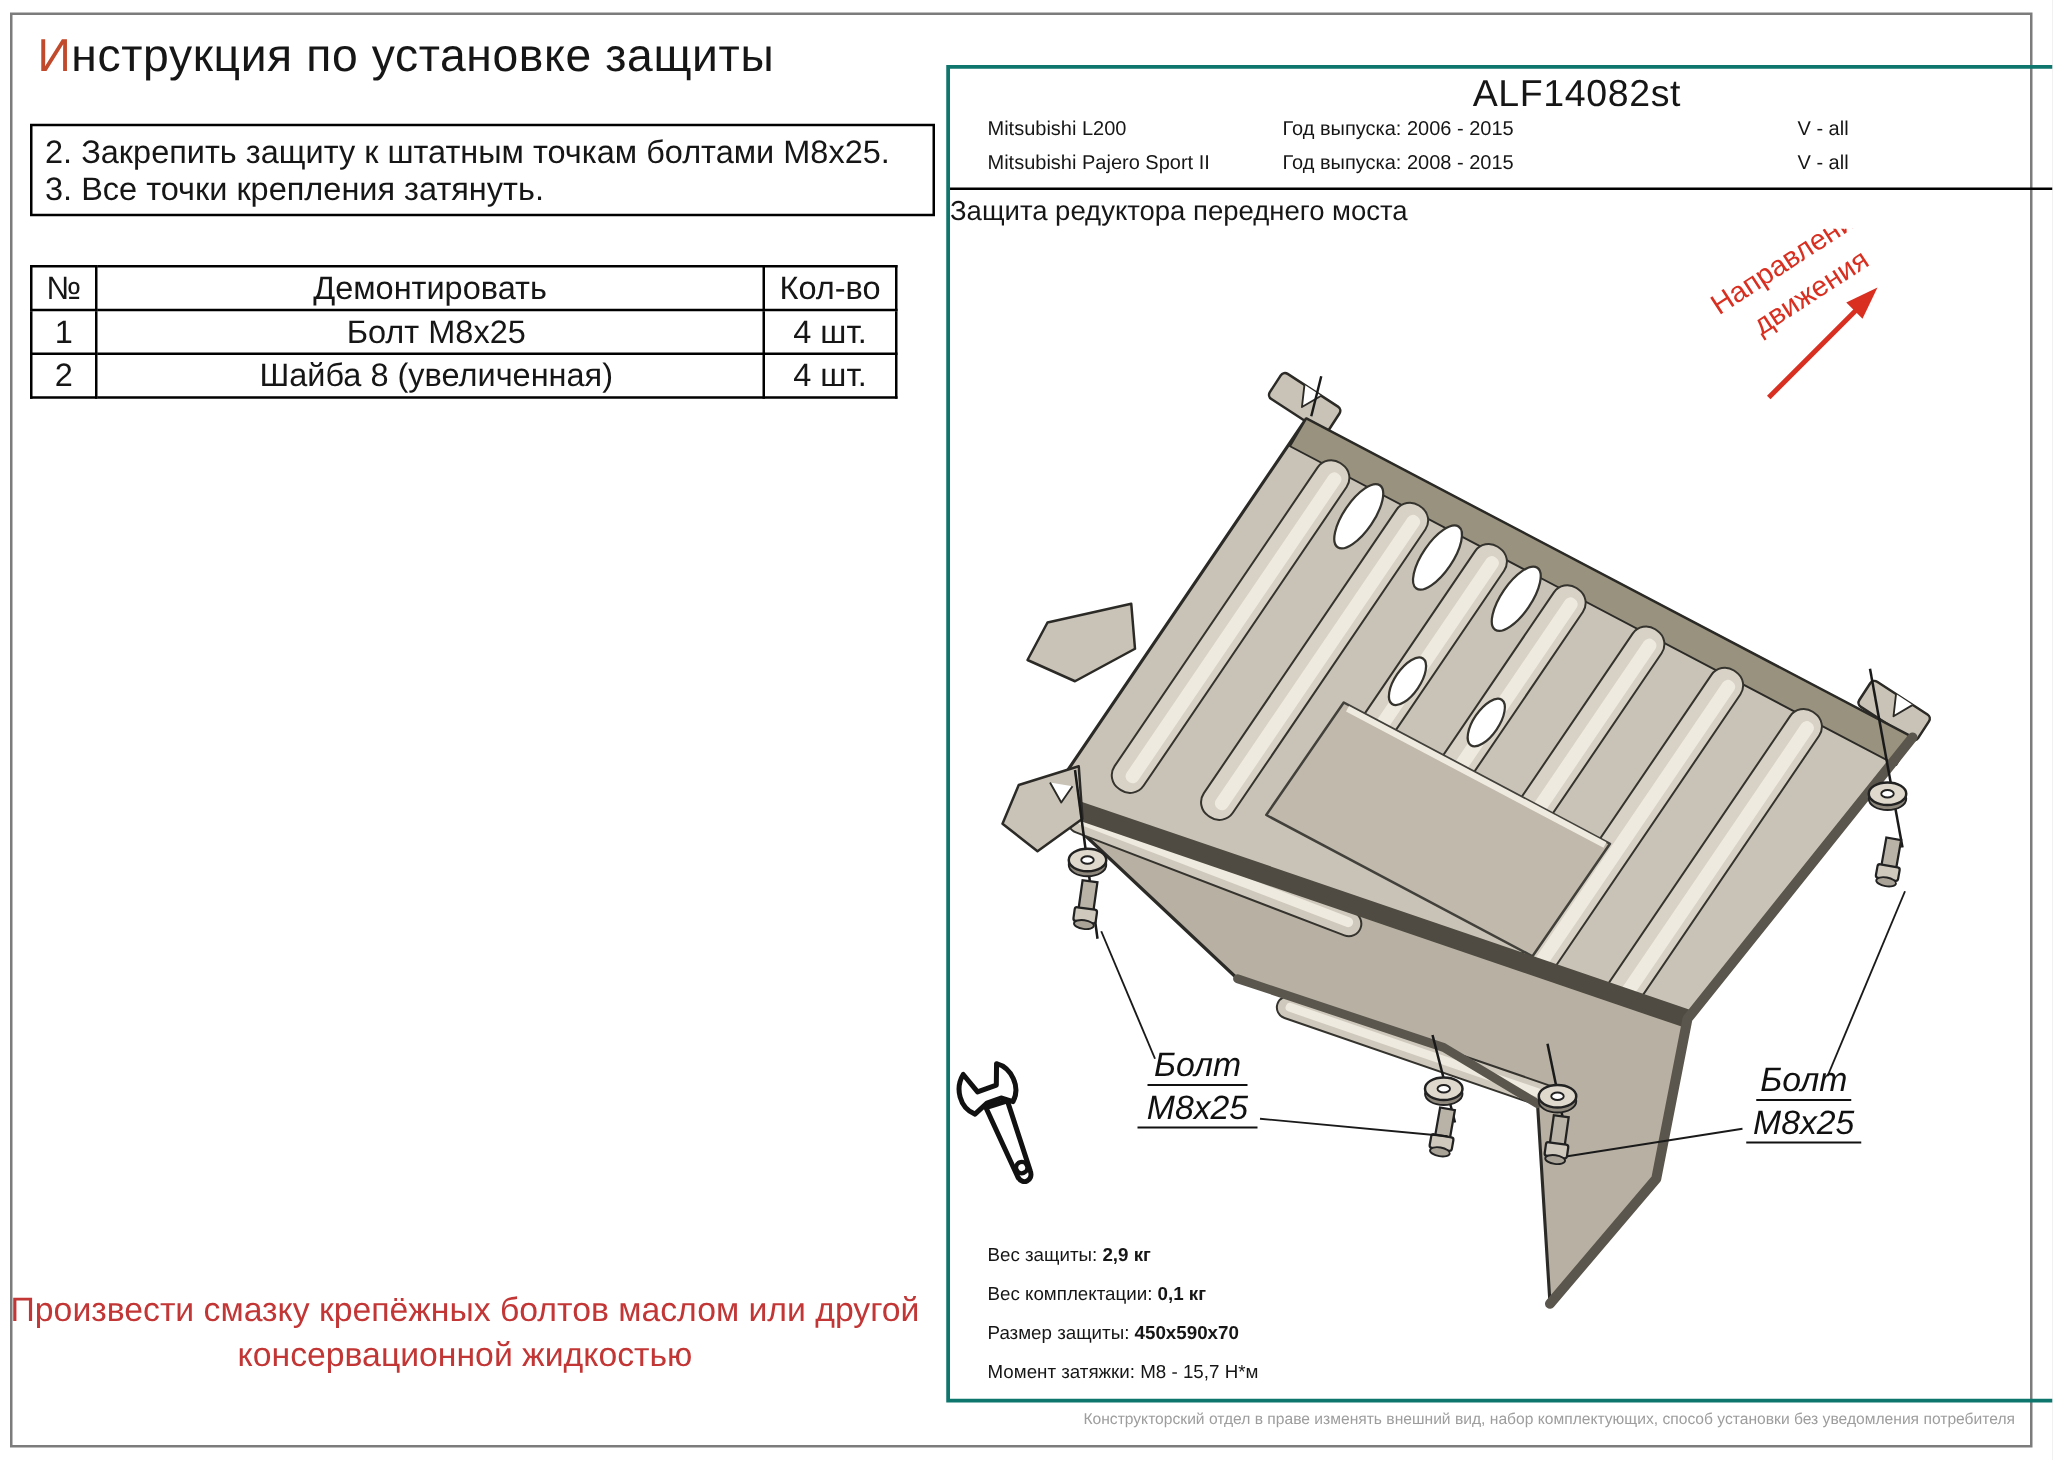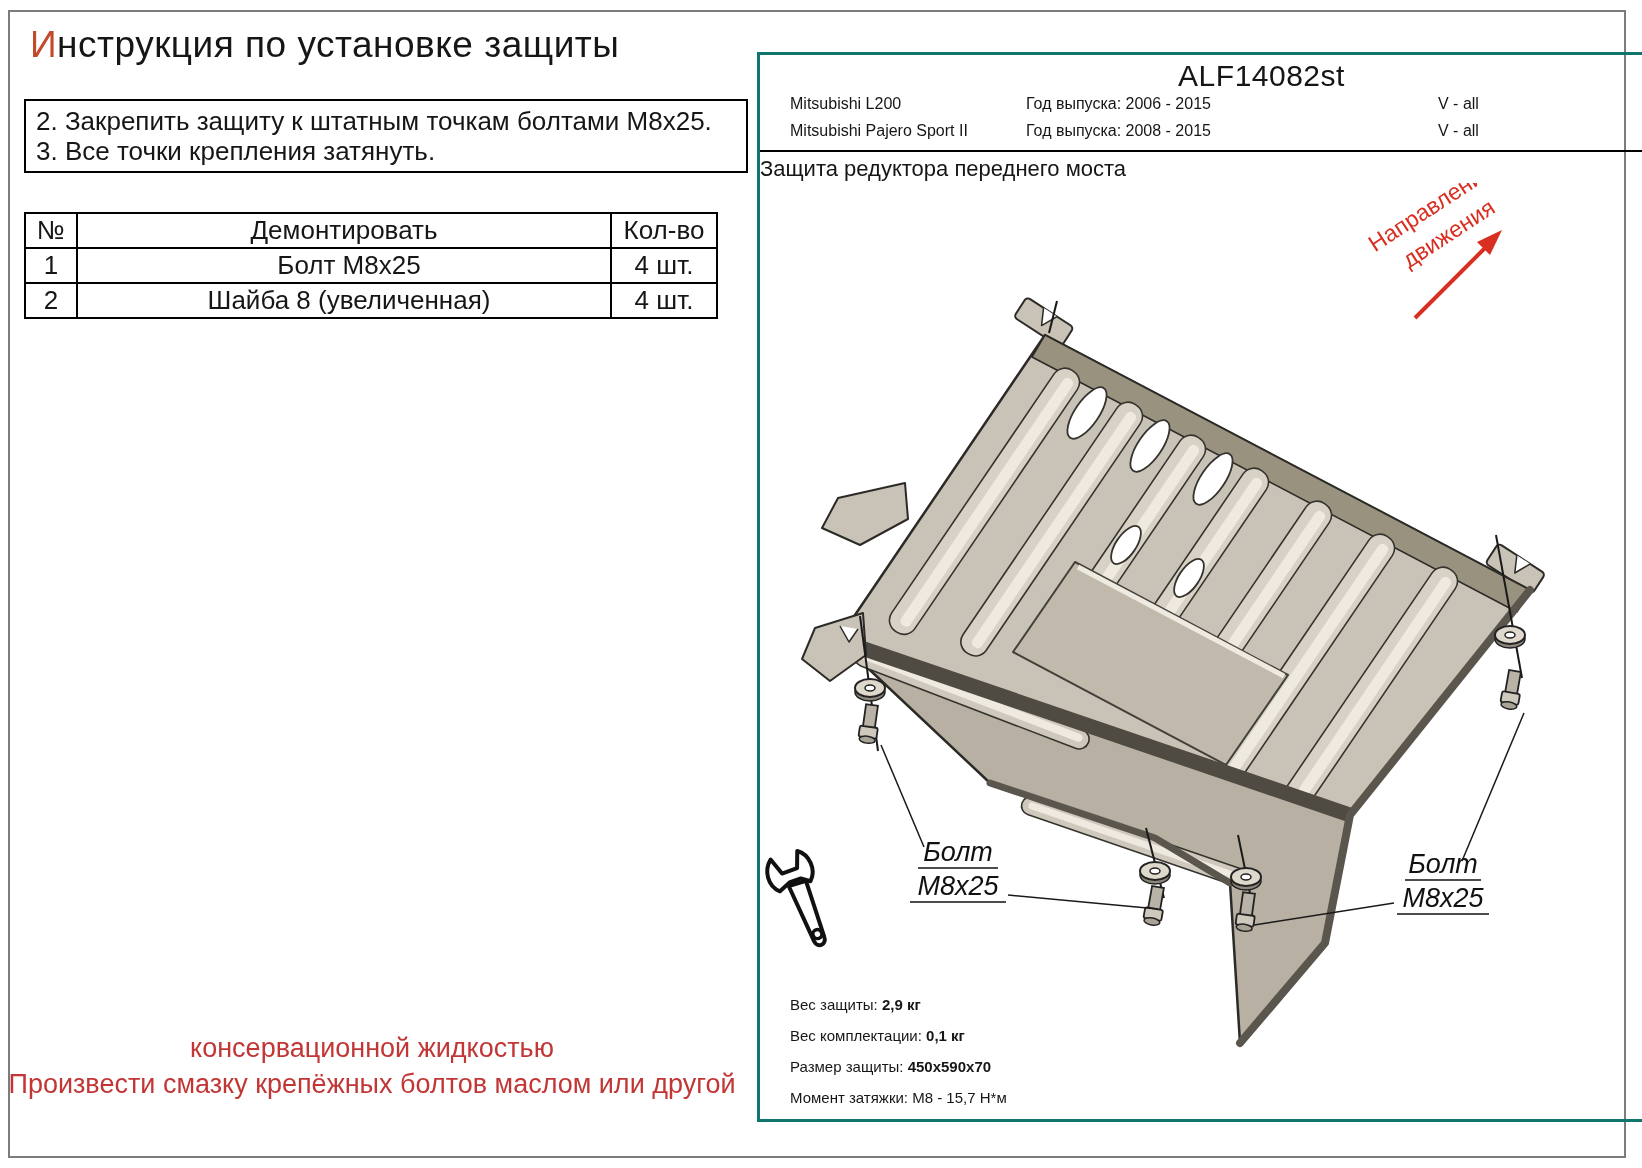--- a/index.html
+++ b/index.html
@@ -65,22 +65,22 @@
     </tr>
     <tr>
       <td>2</td>
       <td class="name">Шайба 8 (увеличенная)</td>
       <td>4 шт.</td>
     </tr>
   </tbody>
     </table>
 
   <div class="grease-note">
+    <div>Произвести смазку крепёжных болтов маслом или другой</div>
     <div>консервационной жидкостью</div>
-    <div>Произвести смазку крепёжных болтов маслом или другой</div>
   </div>
 
   <div class="panel">
     <div class="code">ALF14082st</div>
 
     <div class="veh-rows">
       <div class="veh-row">
         <span class="model">Mitsubishi L200</span>
         <span class="years">Год выпуска: 2006 - 2015</span>
         <span class="engine">V - all</span>
@@ -275,13 +275,14 @@
     </svg>
 
     <div class="specs">
       <div><span>Вес защиты: </span><b>2,9 кг</b></div>
       <div><span>Вес комплектации: </span><b>0,1 кг</b></div>
       <div><span>Размер защиты: </span><b>450х590х70</b></div>
       <div><span>Момент затяжки:  </span><span>М8 - 15,7 Н*м</span></div>
     </div>
   </div>
 
+  <div class="footer-note">Конструкторский отдел в праве изменять внешний вид, набор комплектующих, способ установки без уведомления потребителя</div>
 </div>
 
 </body></html>

